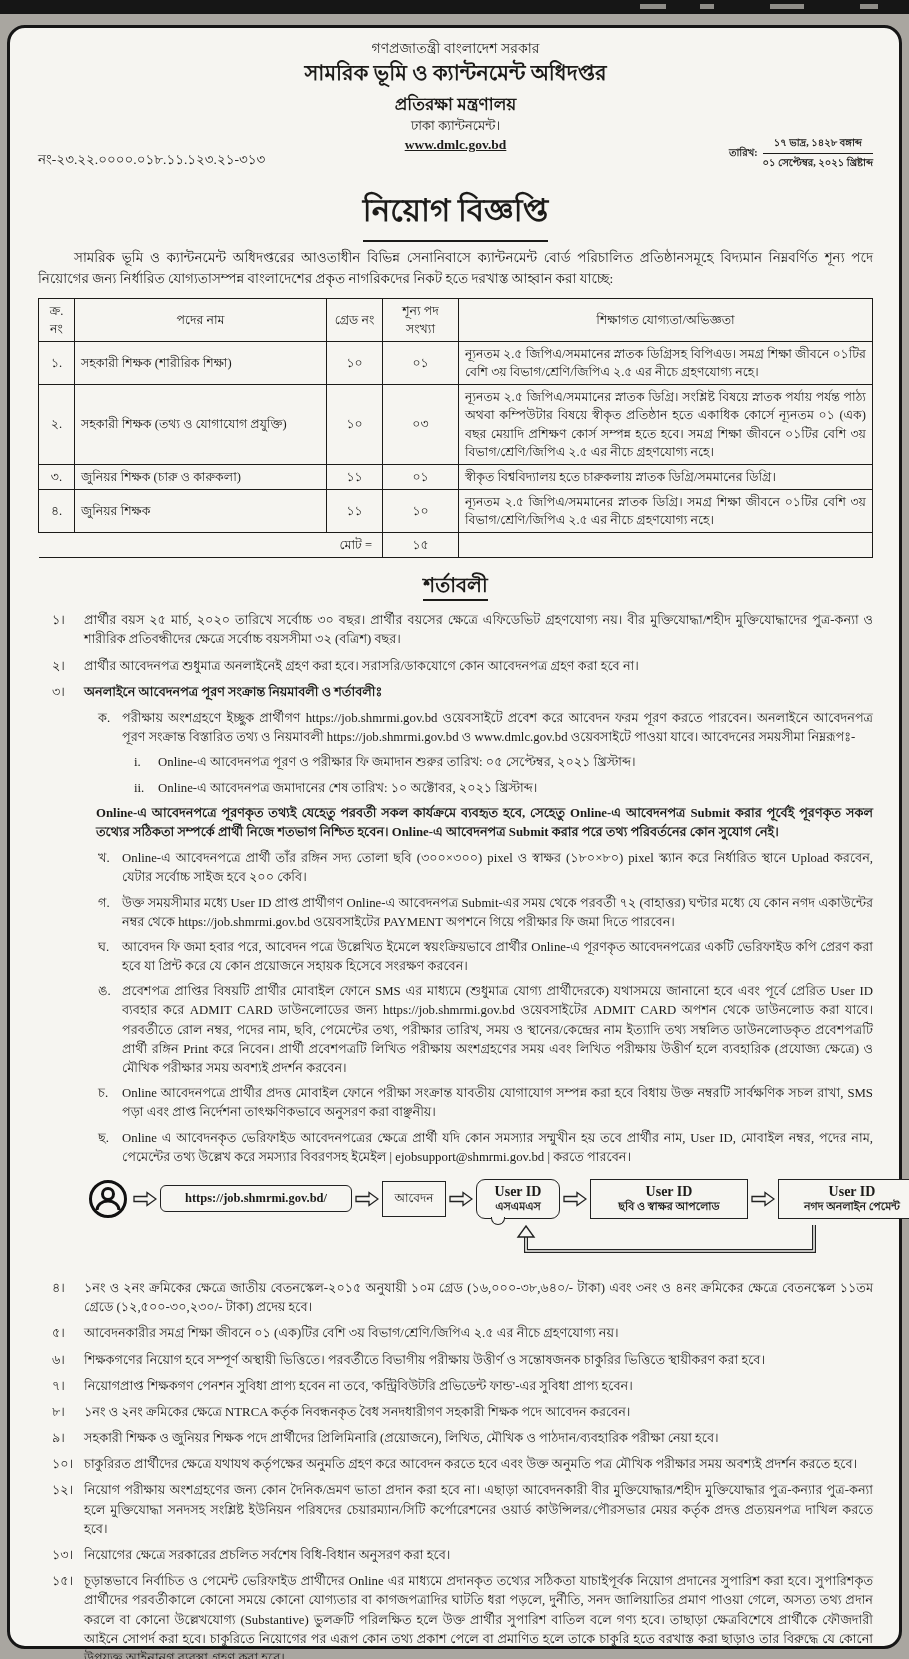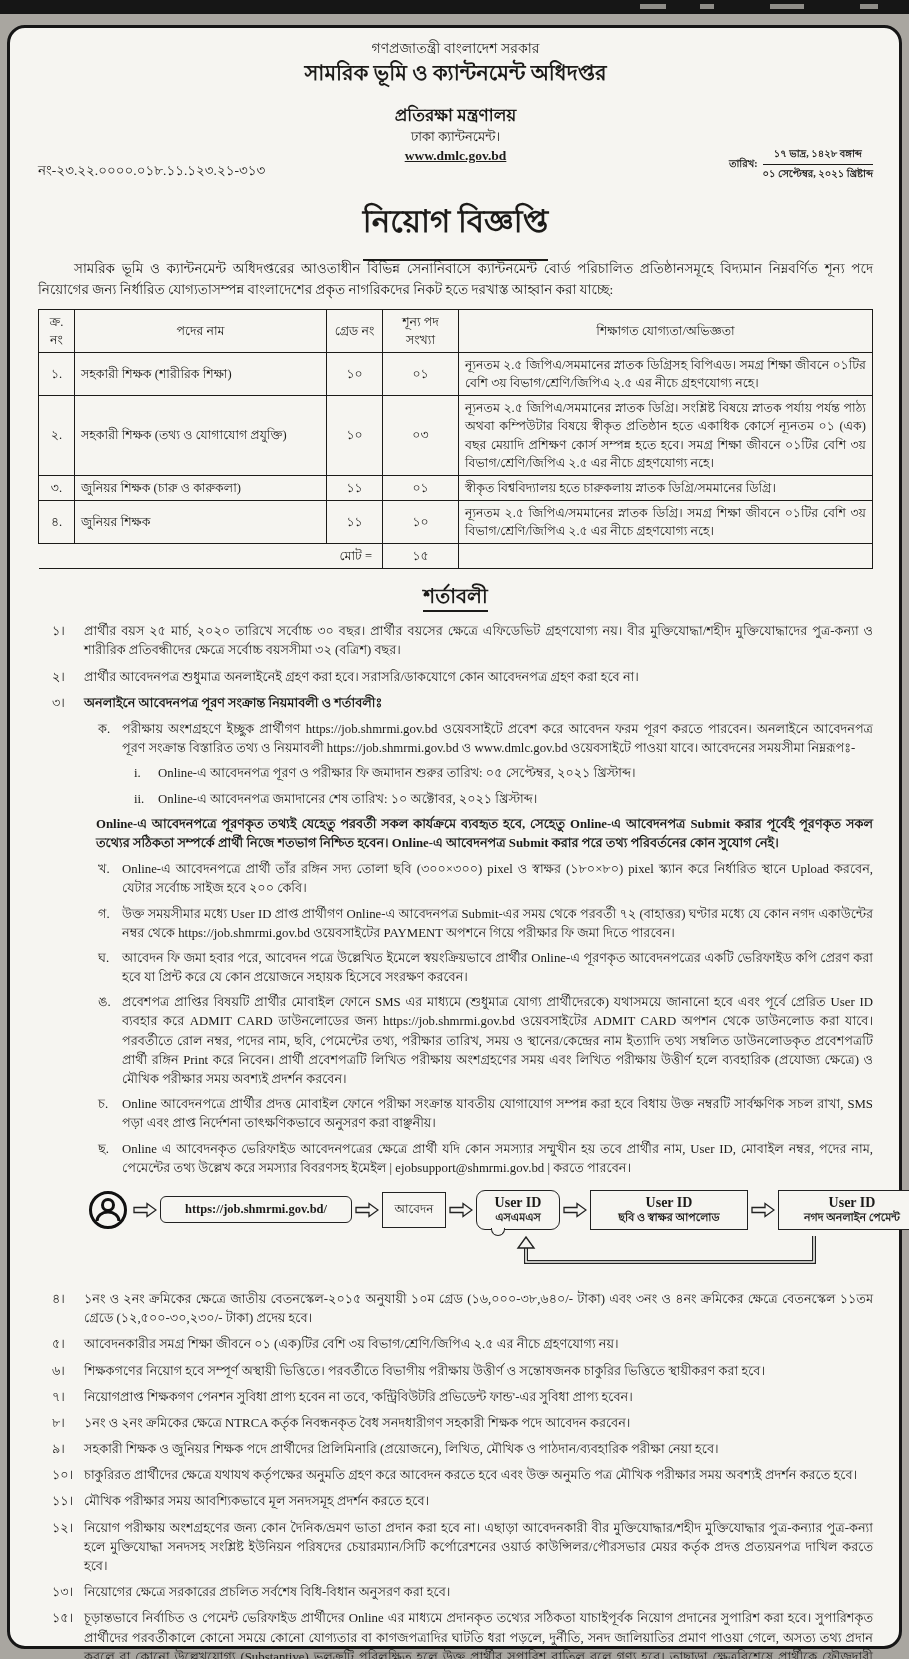--- a/index.html
+++ b/index.html
@@ -12,32 +12,32 @@
   .top-strip i{position:absolute;top:4px;height:5px;background:#8f8d88;display:block;}
   .doc{
     position:absolute;left:7px;right:7px;top:25px;bottom:10px;
     background:#f6f5f1;border:3px solid #161616;border-radius:18px;
     box-sizing:border-box;padding:12px 26px 6px 28px;
   }
   
   .hdr{text-align:center;line-height:1.3;}
   .hdr .govt{font-size:14px;}
   .hdr .dept{font-size:21px;font-weight:bold;margin-top:2px;}
-  .hdr .ministry{font-size:17px;font-weight:bold;margin-top:18px;}
+  .hdr .ministry{font-size:17px;font-weight:bold;margin-top:7px;}
   .hdr .loc{font-size:13px;margin-top:1px;}
   .hdr .site{font-size:13.5px;font-weight:bold;text-decoration:underline;color:#1c1b19;display:inline-block;}
   .memo-row{display:flex;justify-content:space-between;align-items:flex-end;margin-top:-20px;}
   .memo{font-size:13.5px;}
   .date-wrap{display:flex;align-items:center;font-size:10px;font-weight:bold;}
   .date-frac{display:inline-block;text-align:center;margin-left:5px;}
   .date-frac .top{border-bottom:1.6px solid #1c1b19;padding:0 3px 1px;}
   .date-frac .bot{padding-top:1px;}
   
   .title{text-align:center;font-size:31px;font-weight:bold;margin:14px 0 4px;}
-  .title span{border-bottom:2.5px solid #1c1b19;padding-bottom:20px;}
+  .title span{border-bottom:2.5px solid #1c1b19;padding-bottom:12px;}
   .intro{font-size:13.5px;text-align:justify;text-indent:36px;line-height:1.5;margin:10px 0 9px;}
   
   table{border-collapse:collapse;width:100%;font-size:12.5px;}
   th,td{border:1.4px solid #1c1b19;padding:3px 6px;vertical-align:middle;line-height:1.45;}
   th{font-weight:normal;text-align:center;}
   td.c{text-align:center;}
   td.qual{text-align:justify;}
   tr.total td{border-bottom:1.4px solid #1c1b19;}
   td.total-label{text-align:right;border-left:none;border-bottom:none;padding-right:10px;}
   
@@ -289,24 +289,20 @@
   </div>
   <div class="t-item">
     <div class="t-no">৯।</div>
     <div class="t-text">সহকারী শিক্ষক ও জুনিয়র শিক্ষক পদে প্রার্থীদের প্রিলিমিনারি (প্রয়োজনে), লিখিত, মৌখিক ও পাঠদান/ব্যবহারিক পরীক্ষা নেয়া হবে।</div>
   </div>
   <div class="t-item">
     <div class="t-no">১০।</div>
     <div class="t-text">চাকুরিরত প্রার্থীদের ক্ষেত্রে যথাযথ কর্তৃপক্ষের অনুমতি গ্রহণ করে আবেদন করতে হবে এবং উক্ত অনুমতি পত্র মৌখিক পরীক্ষার সময় অবশ্যই প্রদর্শন করতে হবে।</div>
   </div>
   <div class="t-item">
-    <div class="t-no">১১।</div>
-    <div class="t-text">মৌখিক পরীক্ষার সময় আবশ্যিকভাবে মূল সনদসমূহ প্রদর্শন করতে হবে।</div>
-  </div>
-  <div class="t-item">
     <div class="t-no">১২।</div>
     <div class="t-text">নিয়োগ পরীক্ষায় অংশগ্রহণের জন্য কোন দৈনিক/ভ্রমণ ভাতা প্রদান করা হবে না। এছাড়া আবেদনকারী বীর মুক্তিযোদ্ধার/শহীদ মুক্তিযোদ্ধার পুত্র-কন্যার পুত্র-কন্যা হলে মুক্তিযোদ্ধা সনদসহ সংশ্লিষ্ট ইউনিয়ন পরিষদের চেয়ারম্যান/সিটি কর্পোরেশনের ওয়ার্ড কাউন্সিলর/পৌরসভার মেয়র কর্তৃক প্রদত্ত প্রত্যয়নপত্র দাখিল করতে হবে।</div>
   </div>
   <div class="t-item">
     <div class="t-no">১৩।</div>
     <div class="t-text">নিয়োগের ক্ষেত্রে সরকারের প্রচলিত সর্বশেষ বিধি-বিধান অনুসরণ করা হবে।</div>
   </div>
   <div class="t-item">
     <div class="t-no">১৫।</div>
     <div class="t-text">চূড়ান্তভাবে নির্বাচিত ও পেমেন্ট ভেরিফাইড প্রার্থীদের Online এর মাধ্যমে প্রদানকৃত তথ্যের সঠিকতা যাচাইপূর্বক নিয়োগ প্রদানের সুপারিশ করা হবে। সুপারিশকৃত প্রার্থীদের পরবর্তীকালে কোনো সময়ে কোনো যোগ্যতার বা কাগজপত্রাদির ঘাটতি ধরা পড়লে, দুর্নীতি, সনদ জালিয়াতির প্রমাণ পাওয়া গেলে, অসত্য তথ্য প্রদান করলে বা কোনো উল্লেখযোগ্য (Substantive) ভুলক্রটি পরিলক্ষিত হলে উক্ত প্রার্থীর সুপারিশ বাতিল বলে গণ্য হবে। তাছাড়া ক্ষেত্রবিশেষে প্রার্থীকে ফৌজদারী আইনে সোপর্দ করা হবে। চাকুরিতে নিয়োগের পর এরূপ কোন তথ্য প্রকাশ পেলে বা প্রমাণিত হলে তাকে চাকুরি হতে বরখাস্ত করা ছাড়াও তার বিরুদ্ধে যে কোনো উপযুক্ত আইনানুগ ব্যবস্থা গ্রহণ করা হবে।</div>

